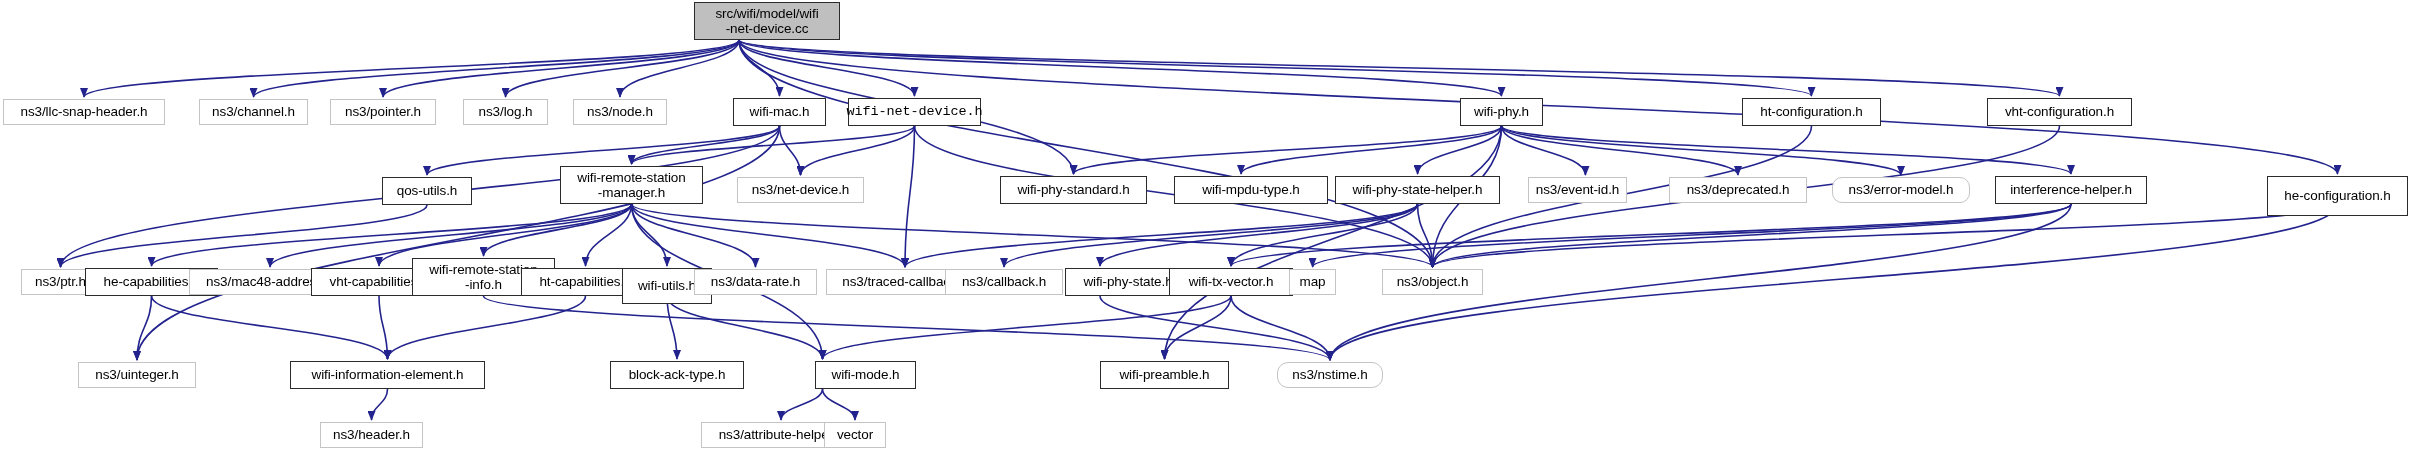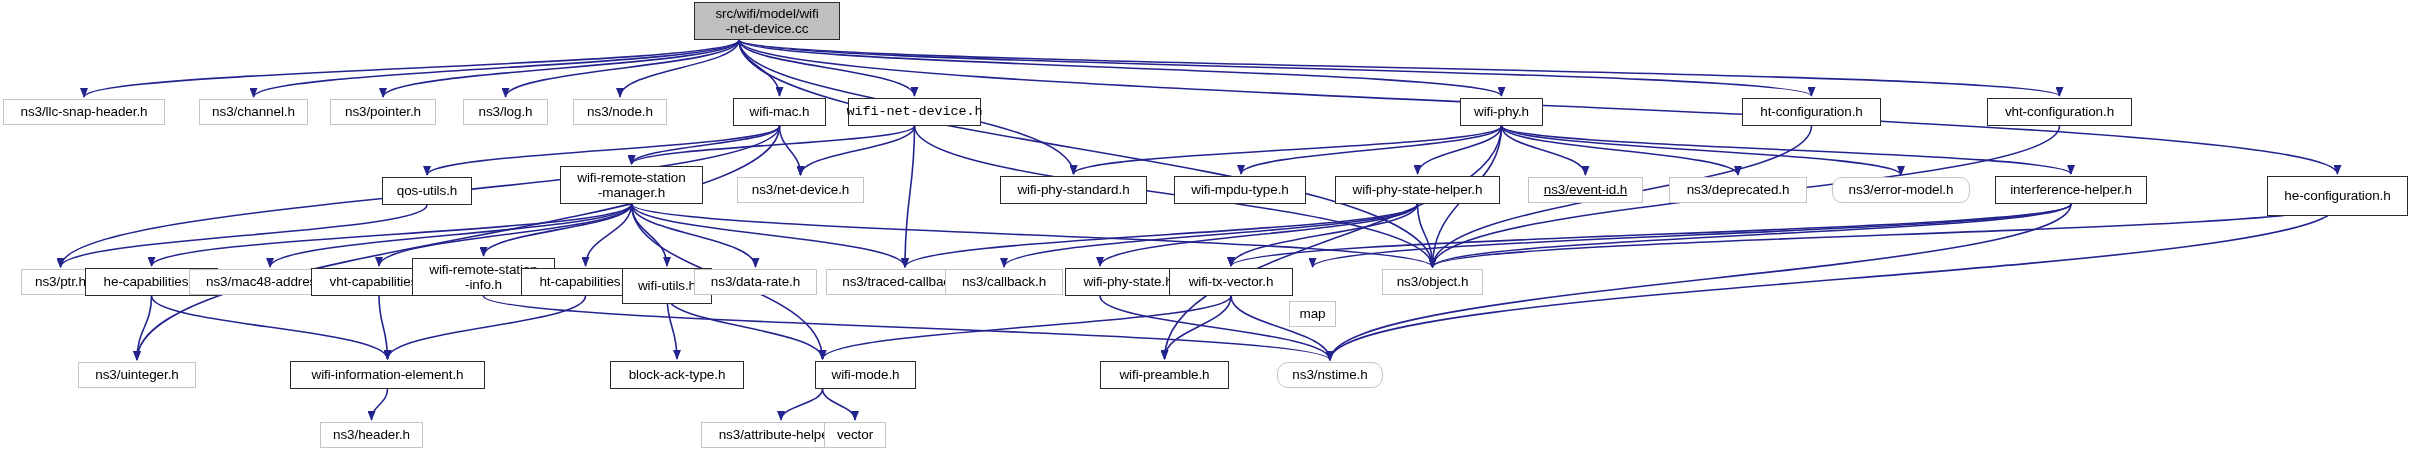--- a/index.html
+++ b/index.html
@@ -148,41 +148,41 @@
       <div class="node strong" style="left: 733px; top: 98px; width: 93px; height: 28px;">wifi-mac.h</div>
       <div class="node strong" style="left: 848px; top: 98px; width: 133px; height: 28px; font-family: Liberation Mono, monospace;">wifi-net-device.h</div>
       <div class="node strong" style="left: 1460px; top: 98px; width: 83px; height: 28px;">wifi-phy.h</div>
       <div class="node strong" style="left: 1742px; top: 98px; width: 139px; height: 28px;">ht-configuration.h</div>
       <div class="node strong" style="left: 1987px; top: 98px; width: 145px; height: 28px;">vht-configuration.h</div>
       <div class="node strong" style="left: 382px; top: 177px; width: 90px; height: 28px;">qos-utils.h</div>
       <div class="node strong" style="left: 560px; top: 166px; width: 143px; height: 38px;">wifi-remote-station
 -manager.h</div>
       <div class="node" style="left: 737px; top: 177px; width: 127px; height: 26px;">ns3/net-device.h</div>
       <div class="node strong" style="left: 1000px; top: 176px; width: 147px; height: 28px;">wifi-phy-standard.h</div>
-      <div class="node strong" style="left: 1174px; top: 176px; width: 132px; height: 28px;">wifi-mpdu-type.h</div>
+      <div class="node strong" style="left: 1174px; top: 176px; width: 154px; height: 28px;">wifi-mpdu-type.h</div>
       <div class="node strong" style="left: 1335px; top: 176px; width: 165px; height: 28px;">wifi-phy-state-helper.h</div>
-      <div class="node" style="left: 1528px; top: 177px; width: 115px; height: 26px; text-decoration: underline;">ns3/event-id.h</div>
+      <div class="node" style="left: 1528px; top: 177px; width: 99px; height: 26px;">ns3/event-id.h</div>
       <div class="node" style="left: 1669px; top: 177px; width: 138px; height: 26px;">ns3/deprecated.h</div>
       <div class="node" style="left: 1832px; top: 177px; width: 138px; height: 26px; border-radius: 10px;">ns3/error-model.h</div>
       <div class="node strong" style="left: 1995px; top: 176px; width: 152px; height: 28px;">interference-helper.h</div>
       <div class="node strong" style="left: 2267px; top: 176px; width: 141px; height: 40px;">he-configuration.h</div>
       <div class="node" style="left: 21px; top: 269px; width: 79px; height: 26px;">ns3/ptr.h</div>
       <div class="node strong" style="left: 85px; top: 268px; width: 133px; height: 28px;">he-capabilities.h</div>
       <div class="node" style="left: 189px; top: 269px; width: 162px; height: 26px;">ns3/mac48-address.h</div>
       <div class="node strong" style="left: 311px; top: 268px; width: 136px; height: 28px;">vht-capabilities.h</div>
       <div class="node strong" style="left: 412px; top: 258px; width: 143px; height: 38px;">wifi-remote-station
 -info.h</div>
       <div class="node strong" style="left: 521px; top: 268px; width: 129px; height: 28px;">ht-capabilities.h</div>
       <div class="node strong" style="left: 622px; top: 268px; width: 90px; height: 36px;">wifi-utils.h</div>
       <div class="node" style="left: 694px; top: 269px; width: 123px; height: 26px;">ns3/data-rate.h</div>
       <div class="node" style="left: 826px; top: 269px; width: 158px; height: 26px;">ns3/traced-callback.h</div>
       <div class="node" style="left: 945px; top: 269px; width: 118px; height: 26px;">ns3/callback.h</div>
       <div class="node strong" style="left: 1065px; top: 268px; width: 126px; height: 28px;">wifi-phy-state.h</div>
       <div class="node strong" style="left: 1169px; top: 268px; width: 124px; height: 28px;">wifi-tx-vector.h</div>
-      <div class="node" style="left: 1289px; top: 269px; width: 47px; height: 26px; margin-top: 32px;">map</div>
+      <div class="node" style="left: 1289px; top: 269px; width: 47px; height: 26px;">map</div>
       <div class="node" style="left: 1382px; top: 269px; width: 101px; height: 26px;">ns3/object.h</div>
       <div class="node" style="left: 78px; top: 362px; width: 118px; height: 26px;">ns3/uinteger.h</div>
       <div class="node strong" style="left: 290px; top: 361px; width: 195px; height: 28px;">wifi-information-element.h</div>
       <div class="node strong" style="left: 610px; top: 361px; width: 134px; height: 28px;">block-ack-type.h</div>
       <div class="node strong" style="left: 772px; top: 361px; width: 101px; height: 28px; margin-left: 43px;">wifi-mode.h</div>
       <div class="node strong" style="left: 1100px; top: 361px; width: 129px; height: 28px;">wifi-preamble.h</div>
       <div class="node" style="left: 1277px; top: 362px; width: 106px; height: 26px; border-radius: 11px;">ns3/nstime.h</div>
       <div class="node" style="left: 320px; top: 422px; width: 103px; height: 26px;">ns3/header.h</div>
       <div class="node" style="left: 701px; top: 422px; width: 160px; height: 26px;">ns3/attribute-helper.h</div>
       <div class="node" style="left: 824px; top: 422px; width: 62px; height: 26px;">vector</div>

